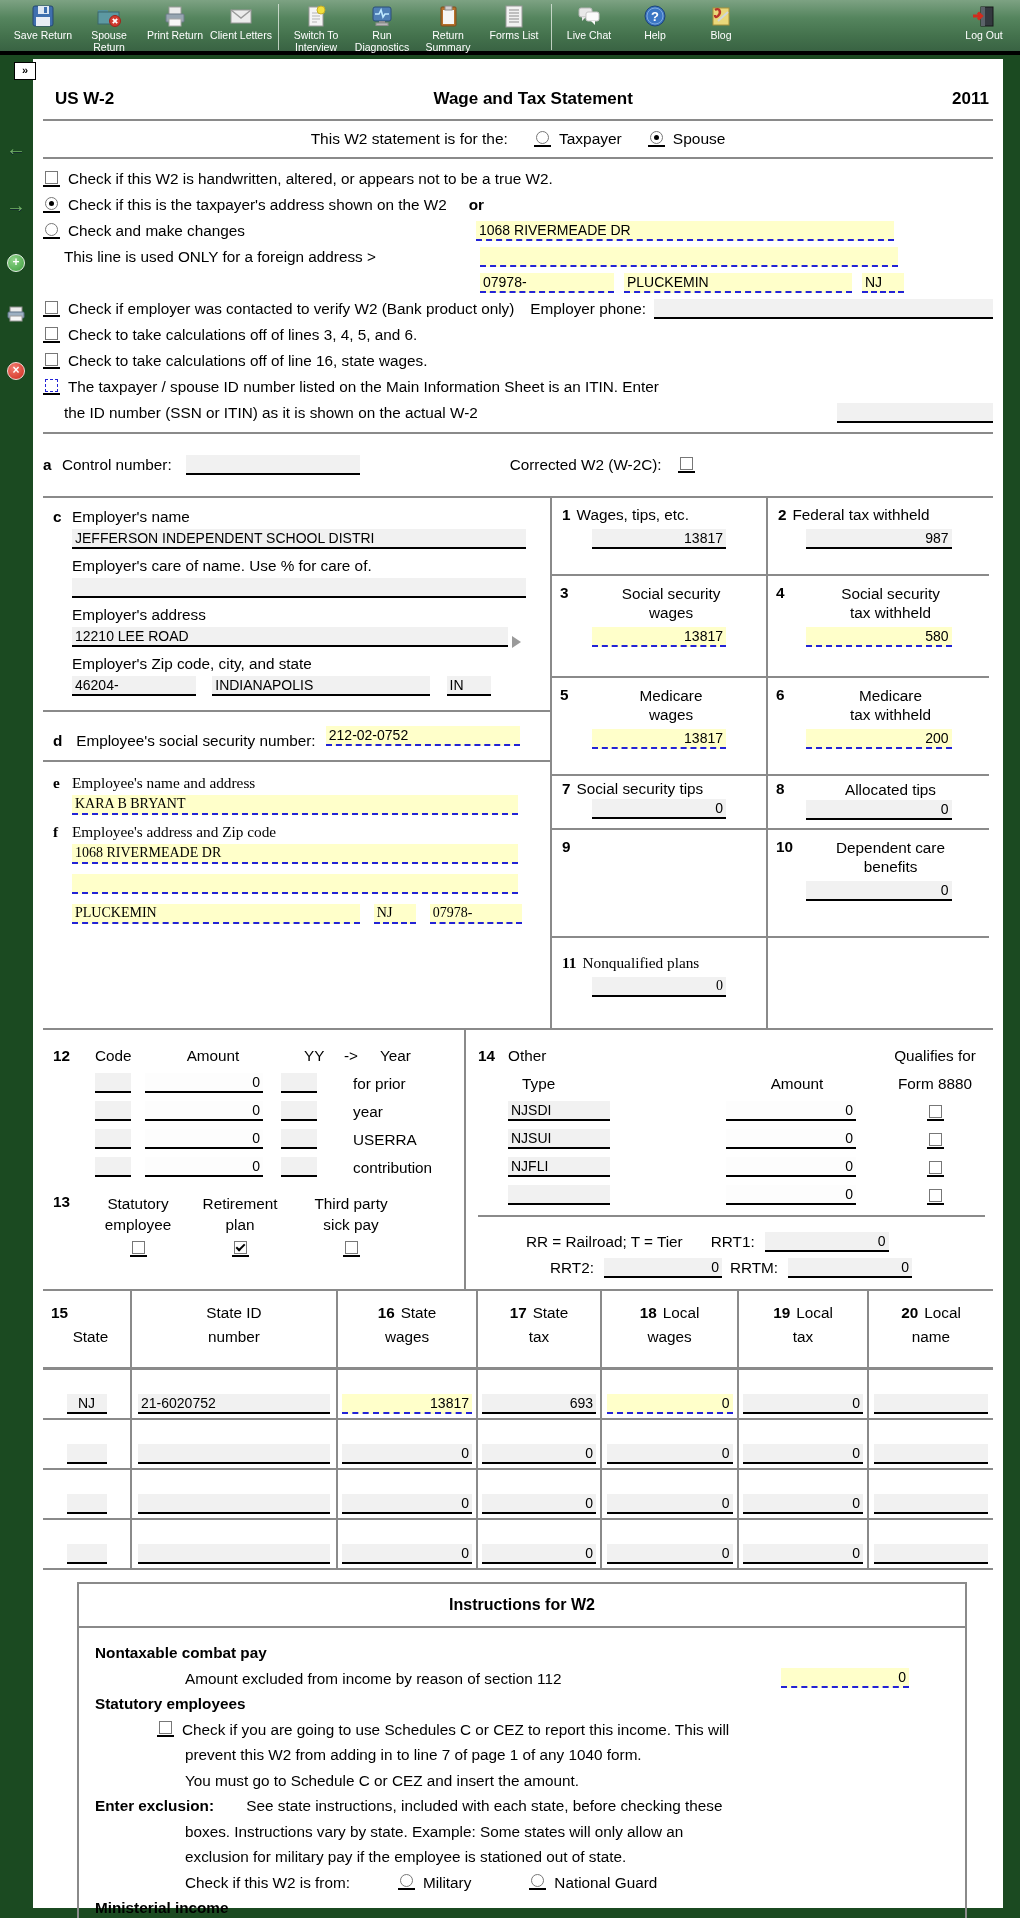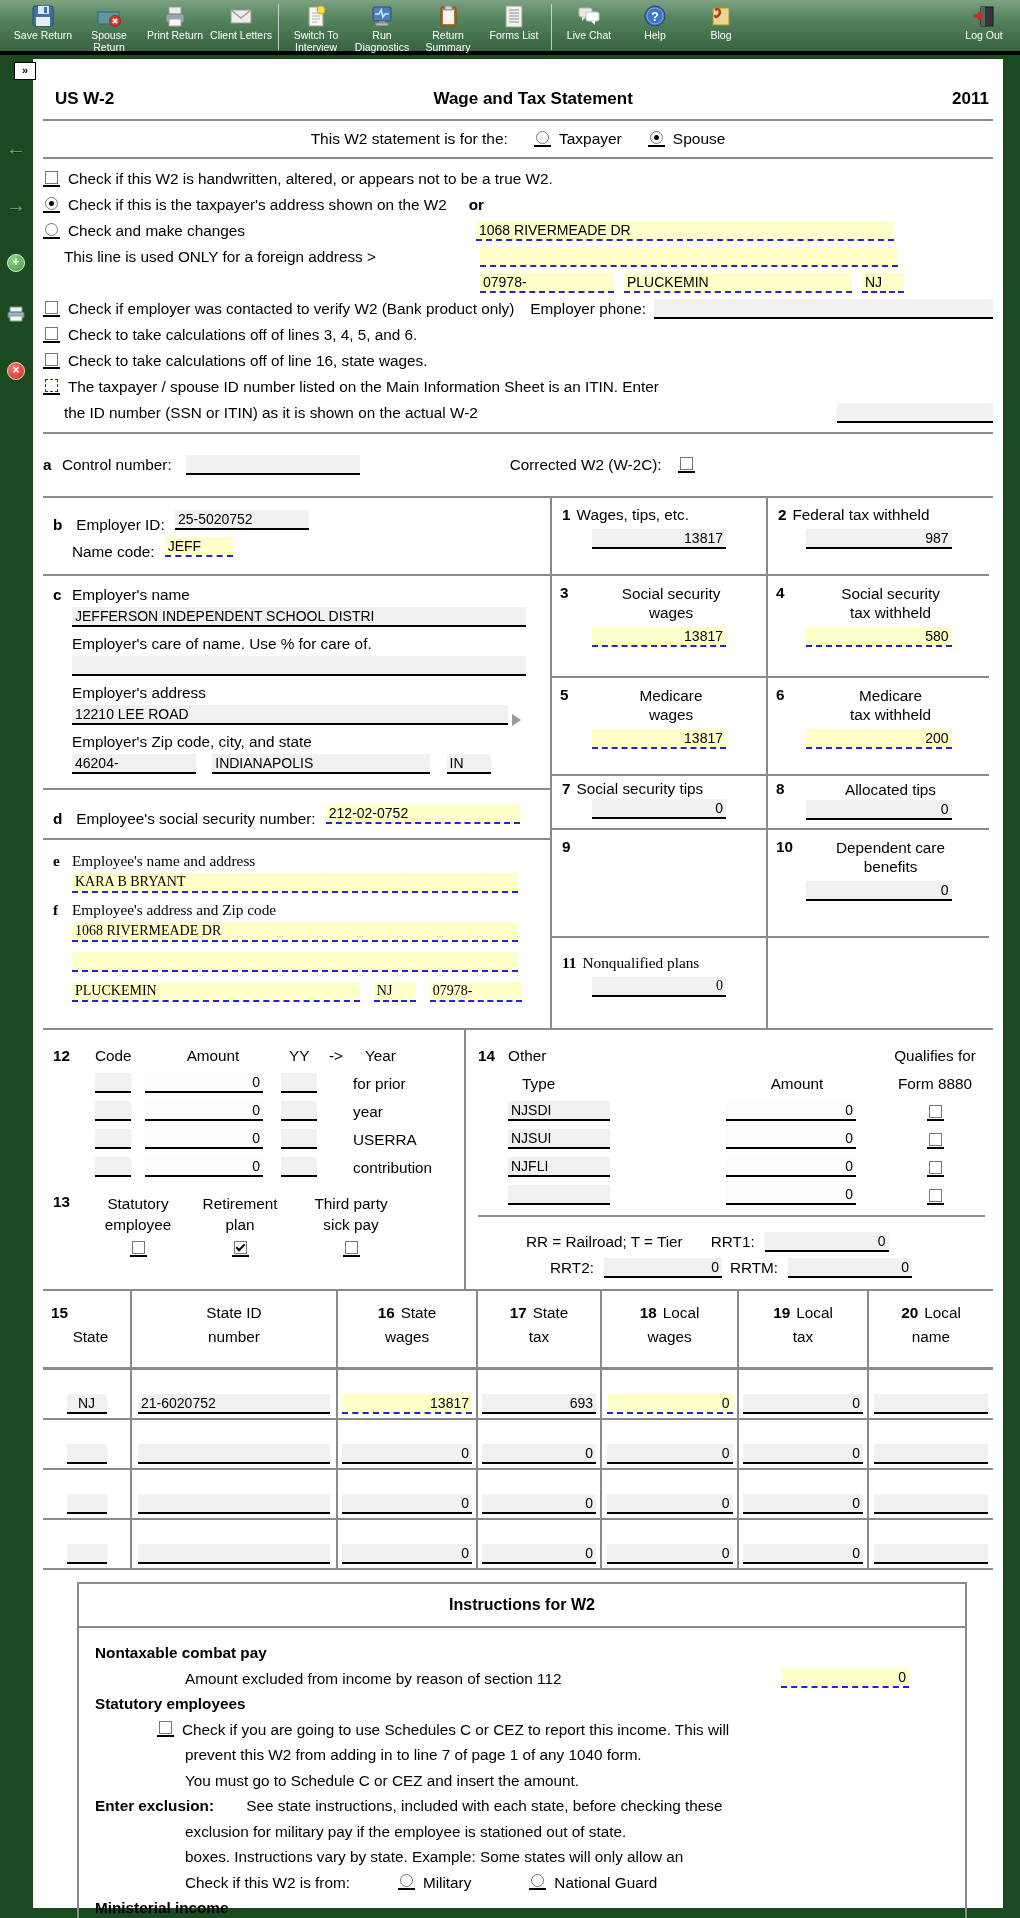--- a/index.html
+++ b/index.html
@@ -59,21 +59,21 @@
   .cap2 b{width:24px;}
   .cap2 .cl{flex:1;text-align:center;line-height:19px;}
   .vfld{display:block;margin:5px auto 0 auto;}
   .ln{line-height:25px;}
   .arrowr{display:inline-block;width:0;height:0;border-left:9px solid #9a9a9a;border-top:6px solid transparent;border-bottom:6px solid transparent;vertical-align:-1px;margin-left:4px;}
   
   .sec1214{margin:0 10px;display:flex;border-bottom:2px solid #8a8a8a;font-size:15.3px;}
   .s12{width:421px;padding:10px 0 8px 10px;box-sizing:border-box;}
   .s14{flex:1;border-left:2px solid #8a8a8a;padding:10px 8px 8px 12px;box-sizing:border-box;}
   .r12{display:flex;align-items:flex-end;height:25px;margin-bottom:3px;}
-  .c12a{width:42px;} .c12b{width:52px;} .c12c{width:120px;margin-left:6px;} .c12d{width:40px;margin-left:16px;} .c12e{width:32px;} .c12f{flex:1;padding-left:4px;}
+  .c12a{width:42px;} .c12b{width:52px;} .c12c{width:120px;margin-left:6px;} .c12d{width:40px;margin-left:31px;} .c12e{width:32px;} .c12f{flex:1;padding-left:4px;}
   .r13{display:flex;margin-top:16px;}
   .r13 .itm{width:102px;text-align:center;line-height:21px;}
   .r14{display:flex;align-items:flex-end;height:25px;margin-bottom:3px;}
   .c14a{width:30px;} .c14b{width:110px;} .c14c{width:130px;margin-left:100px;text-align:center;}
   .rrbox{border-top:2px solid #8a8a8a;margin-top:10px;padding-top:12px;}
   .rrline{display:flex;align-items:center;height:26px;}
   
   .stbl{margin:0 10px;font-size:15.3px;}
   .strowg{display:grid;grid-template-columns:87px 206px 140px 124px 137px 130px 126px;}
   .sh{height:76px;box-sizing:border-box;text-align:center;padding-top:10px;line-height:24px;}
@@ -309,27 +309,20 @@
     <b class="ltr">a</b>
     <span>Control number:</span>
     <span class="fld fg" style="width:168px;margin-left:14px"></span>
     <span style="margin-left:150px">Corrected W2  (W-2C):</span>
     <span class="cbw" style="margin-left:16px"><span class="cbx"></span></span>
   </div>
 
   <div class="grid">
 
     <div class="gcol" style="width:507px">
-      <div class="gc" style="height:78px;padding:12px 0 0 10px">
-        <div class="ln"><b class="ltr">b</b>
-          <span>Employer ID:</span>
-          <span class="fld fg" style="width:128px;margin-left:6px">25-5020752</span></div>
-        <div class="ln" style="padding-left:19px"><span>Name code:</span>
-          <span class="fld fy" style="width:62px;margin-left:6px">JEFF</span></div>
-      </div>
       <div class="gc" style="height:214px;padding:6px 0 0 10px">
         <div class="ln"><b class="ltr">c</b><span>Employer's name</span></div>
         <div style="padding-left:19px"><span class="fld fg" style="width:448px">JEFFERSON INDEPENDENT SCHOOL DISTRI</span></div>
         <div class="ln" style="padding-left:19px">Employer's care of name.  Use % for care of.</div>
         <div style="padding-left:19px"><span class="fld fg" style="width:448px"></span></div>
         <div class="ln" style="padding-left:19px">Employer's address</div>
         <div style="padding-left:19px"><span class="fld fg" style="width:430px">12210 LEE ROAD</span><span class="arrowr"></span></div>
         <div class="ln" style="padding-left:19px">Employer's Zip code,  city,  and state</div>
         <div style="padding-left:19px">
           <span class="fld fg" style="width:118px">46204-</span>
@@ -641,22 +634,22 @@
         </div>
       <div class="ih">Statutory employees</div>
       <div class="iflex ind2">
           <span class="cbw"><span class="cbx"></span></span>
         <span style="margin-left:8px">Check if you are going to use Schedules C or CEZ to report this income.  This will</span>
         </div>
       <div class="ind1">prevent this W2 from adding in to line 7 of page 1 of any 1040 form.</div>
       <div class="ind1">You must go to Schedule C or CEZ and insert the amount.</div>
       <div><span class="ih">Enter exclusion:</span>
         <span style="margin-left:28px">See state instructions,  included with each state,  before checking these</span></div>
+      <div class="ind1">boxes.  Instructions vary by state.  Example:  Some states will only allow an</div>
       <div class="ind1">exclusion for military pay if the employee is stationed out of state.</div>
-      <div class="ind1">boxes.  Instructions vary by state.  Example:  Some states will only allow an</div>
       <div class="iflex ind1">
           <span>Check if this W2 is from:</span>
         <span class="cbw" style="margin-left:48px"><span class="rdo"></span></span>
         <span style="margin-left:8px">Military</span>
         <span class="cbw" style="margin-left:58px"><span class="rdo"></span></span>
         <span style="margin-left:8px">National Guard</span>
         </div>
       <div class="ih">Ministerial income</div>
 
     </div>

